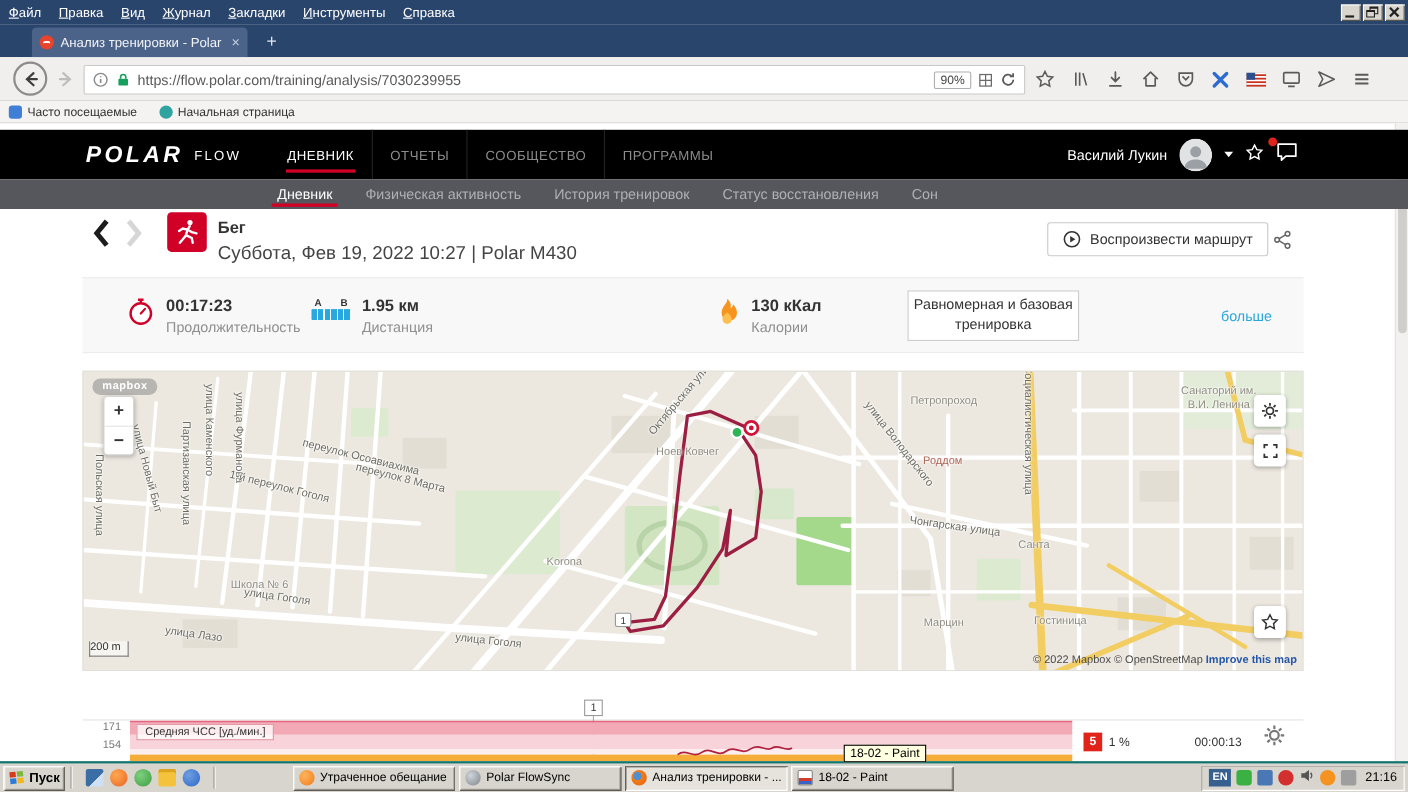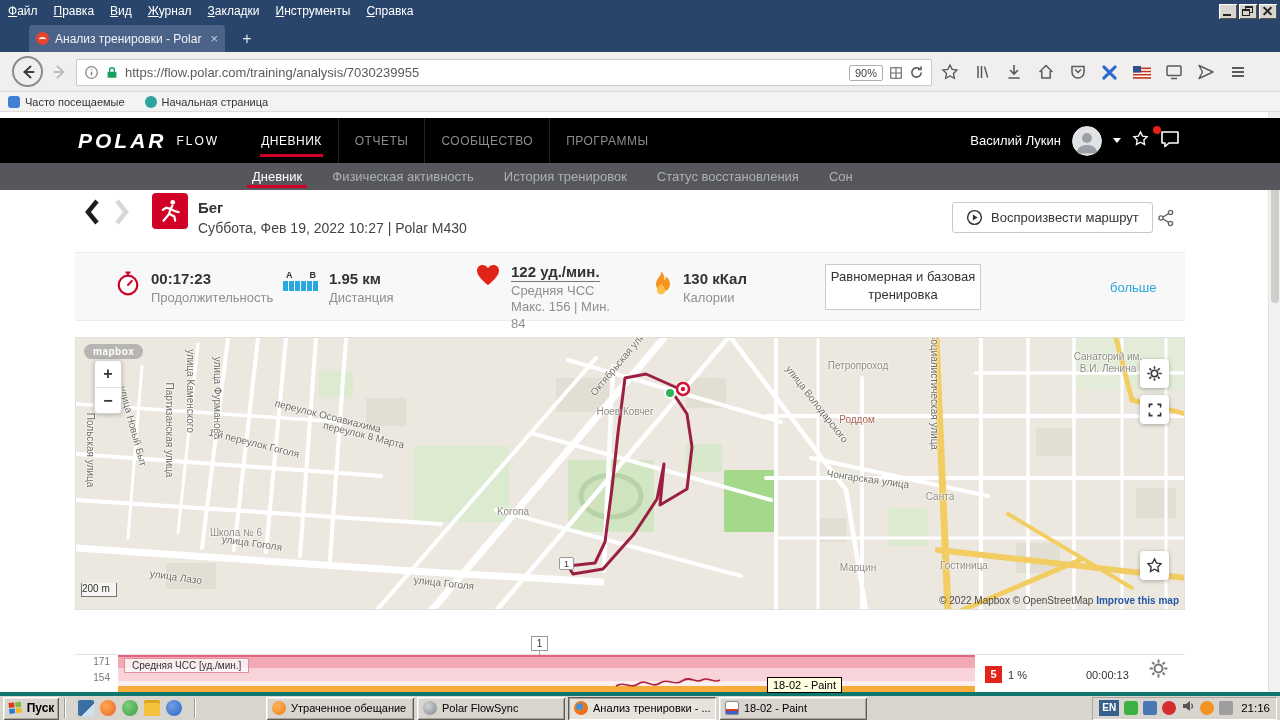--- a/index.html
+++ b/index.html
@@ -65,21 +65,21 @@
   .subnav { position:absolute; left:0; top:163px; width:1280px; height:27px; background:#55575c; display:flex; align-items:stretch; padding-left:237px; }
   .snav-item { position:relative; display:flex; align-items:center; padding:0 15px; font-size:13px; color:#aeb0b3; }
   .snav-item.active { color:#fff; }
   .snav-item.active::after { content:""; position:absolute; left:10px; right:10px; bottom:2px; height:3px; background:#d10027; }
 
   
   .sess-prev { position:absolute; left:82px; top:198px; width:22px; height:28px; }
   .sess-next { position:absolute; left:112px; top:198px; width:22px; height:28px; }
   .sport-tile { position:absolute; left:152px; top:193px; width:36px; height:36px; background:#d10027; border-radius:4px; display:flex; align-items:center; justify-content:center; }
   .sess-title { position:absolute; left:198px; top:199px; font-size:15px; font-weight:bold; color:#333; }
-  .sess-meta { position:absolute; left:198px; top:220px; font-size:14px; color:#444; }
+  .sess-meta { position:absolute; left:198px; top:220px; font-size:17px; color:#444; }
   .play-btn { position:absolute; left:952px; top:202px; height:31px; background:#fff; border:1px solid #c9c9c9; border-radius:3px; display:flex; align-items:center; gap:8px; padding:0 13px; font-size:13px; color:#333; }
   .share-btn { position:absolute; left:1150px; top:205px; width:32px; height:26px; display:flex; align-items:center; justify-content:center; }
 
   
   .stats { position:absolute; left:75px; top:252px; width:1110px; height:69px; background:#f8f8f8; border-top:1px solid #ececec; border-bottom:1px solid #ececec; }
   .stat { position:absolute; display:flex; gap:10px; }
   .stat .sval { font-size:15px; font-weight:bold; color:#333; line-height:1.15; }
   .stat .slab { font-size:13px; color:#8f8f8f; margin-top:3px; }
   .hr-underline { border-bottom:1px solid #777; display:inline-block; padding-bottom:1px; }
   .hr-minmax { font-size:13px; color:#8f8f8f; width:114px; line-height:1.25; margin-top:1px; }
@@ -116,21 +116,21 @@
   .legend-box { position:absolute; left:6px; top:3px; background:rgba(255,255,255,.78); border:1px solid #e0939f; font-size:10px; color:#333; padding:1px 7px; }
   .zone-num { position:absolute; left:985px; top:666px; width:17px; height:17px; background:#e2231a; color:#fff; font-size:11px; font-weight:bold; text-align:center; line-height:17px; }
   .zone-pct { position:absolute; left:1008px; top:669px; font-size:11px; color:#333; }
   .zone-time { position:absolute; left:1086px; top:669px; font-size:11px; color:#333; }
   .chart-gear { position:absolute; left:1148px; top:658px; }
 
   
   .tooltip { position:absolute; left:767px; top:677px; background:#ffffe1; border:1px solid #000; font-size:11px; color:#000; padding:1px 5px; z-index:60; }
 
   
-  .taskbar { position:absolute; left:0; bottom:0; width:1280px; height:28px; background:#d8d5ce; border-top:4px solid #0f766e; display:flex; align-items:center; padding:0 3px; gap:3px; z-index:50; }
+  .taskbar { position:absolute; left:0; bottom:0; width:1280px; height:28px; background:#d8d5ce; border-top:2px solid #0f766e; display:flex; align-items:center; padding:0 3px; gap:3px; z-index:50; }
   .raised { background:#d8d5ce; box-shadow:inset 1px 1px 0 #ffffff, inset -1px -1px 0 #5f5c56, inset 2px 2px 0 #ecebe7, inset -2px -2px 0 #a8a59e; }
   .pressed { background:#e6e3dd; box-shadow:inset 1px 1px 0 #5f5c56, inset -1px -1px 0 #ffffff, inset 2px 2px 0 #a8a59e; }
   .start-btn { width:56px; height:23px; display:flex; align-items:center; justify-content:center; gap:4px; font-size:12px; font-weight:bold; color:#000; }
   .ql { display:flex; align-items:center; gap:6px; margin:0 7px; }
   .qli { width:16px; height:16px; border-radius:2px; }
   .tb-div { width:2px; height:20px; border-left:1px solid #9d9a94; border-right:1px solid #fff; margin:0 2px; }
   .ql-spacer { width:62px; }
   .task { width:148px; height:23px; display:flex; align-items:center; gap:5px; padding:0 6px; font-size:11px; color:#000; }
   .task span { overflow:hidden; white-space:nowrap; }
   .task-ic { width:14px; height:14px; border-radius:50%; flex:none; }
@@ -380,30 +380,20 @@
       <div class="ruler-wrap">
         <div class="ruler-ab">
             <span>A</span>
             <span>B</span>
           </div>
         <div class="ruler-bar"></div>
       </div>
       <div>
         <div class="sval">1.95 км</div>
         <div class="slab">Дистанция</div>
-      </div>
-    </div>
-    <div class="stat" style="left:400px; top:10px;">
-      <svg width="26" height="24" viewBox="0 0 26 24">
-          <path d="M13 22C5.5 16.2 2 11.5 2 7.5 2 4.4 4.4 2 7.5 2c2.2 0 4.2 1.2 5.5 3.2C14.3 3.2 16.3 2 18.5 2 21.6 2 24 4.4 24 7.5c0 4-3.5 8.7-11 14.5z" fill="#e2231a"></path>
-        </svg>
-      <div>
-        <div class="sval"><span class="hr-underline">122 уд./мин.</span></div>
-        <div class="slab" style="margin-top:1px;">Средняя ЧСС</div>
-        <div class="hr-minmax">Макс. 156  |  Мин. 84</div>
       </div>
     </div>
     <div class="stat" style="left:578px; top:17px;">
       <svg width="20" height="27" viewBox="0 0 20 26">
           <path d="M10 1c1.2 4-5 6.5-5 13a7 7 0 0 0 14 0c0-4-2-6-3.5-8-.5 2-1 3-2.5 3.5C14.2 7 13 3.5 10 1z" fill="#f7941d" transform="translate(-2,0)"></path>
           <path d="M8 24a4.2 4.2 0 0 1-4.2-4.3c0-2.8 2.4-4.2 4.2-6.5 1.8 2.3 4.2 3.7 4.2 6.5A4.2 4.2 0 0 1 8 24z" fill="#fdbf4e"></path>
         </svg>
       <div>
         <div class="sval">130 кКал</div>
         <div class="slab">Калории</div>

